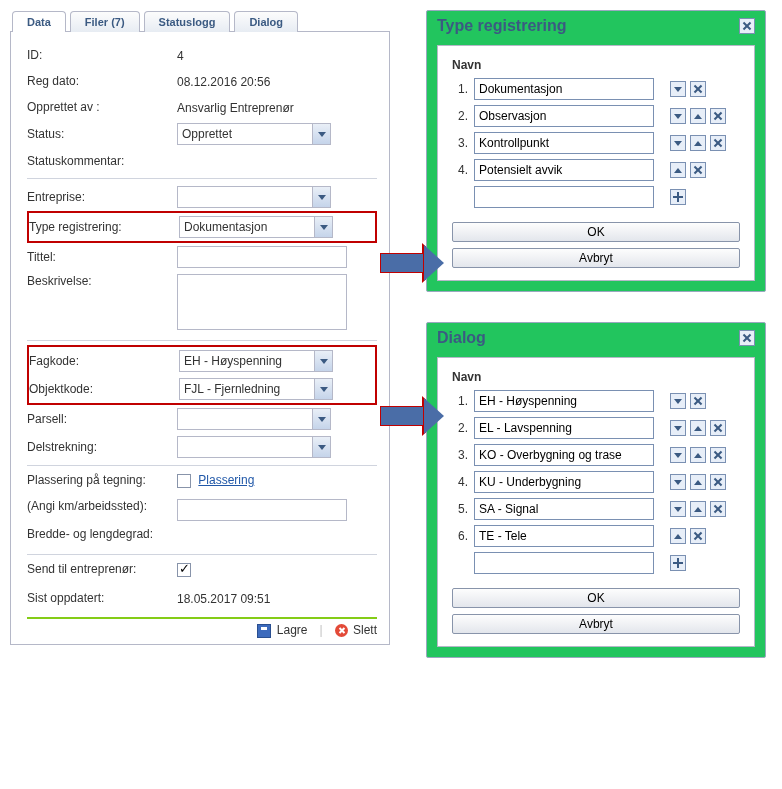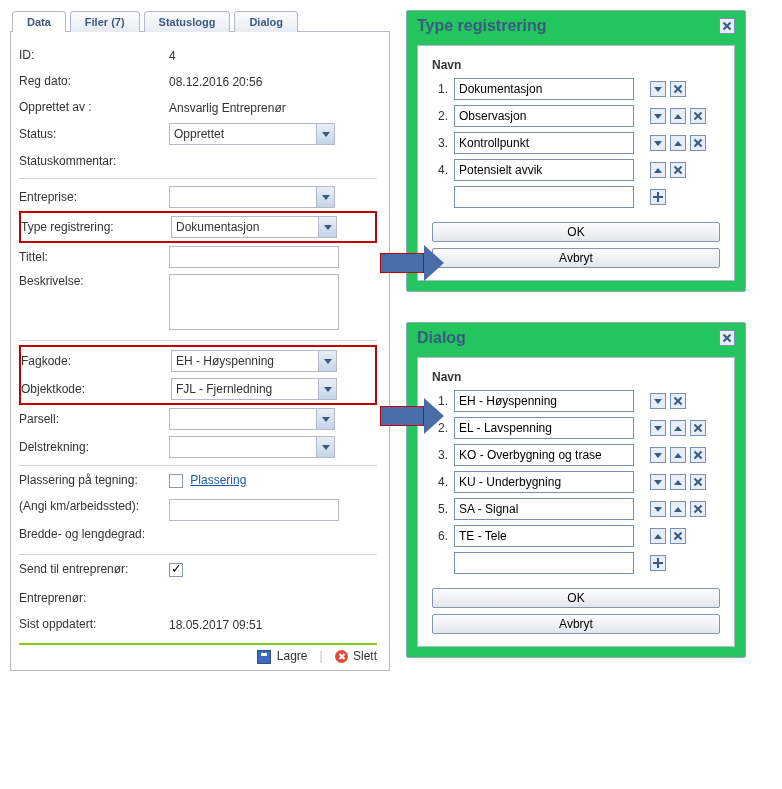--- a/index.html
+++ b/index.html
@@ -7,21 +7,21 @@
     margin: 0;
     padding: 10px;
     font-family: Verdana, Arial, sans-serif;
     font-size: 12px;
     color: #333;
     background: #fff;
     width: 782px;
   }
   .layout {
     display: flex;
-    gap: 16px;
+    gap: 36px;
   }
   .left-col { width: 380px; }
   .right-col {
     width: 340px;
     display: flex;
     flex-direction: column;
     gap: 30px;
   }
 
   
@@ -45,21 +45,21 @@
     font-size: 11px;
   }
   .tab.active {
     background: #fff;
     color: #3b5a82;
   }
 
   .tab-body {
     border: 1px solid #b5b8c8;
     border-top: none;
-    padding: 10px 12px 6px 8px;
+    padding: 10px 12px 6px 16px;
   }
 
   
   .row {
     display: flex;
     align-items: center;
     padding: 3px 0;
     min-height: 26px;
   }
   .row .lbl {
@@ -80,21 +80,21 @@
   .textarea {
     width: 170px;
     height: 56px;
     border: 1px solid #b5b8c8;
     padding: 2px 4px;
     resize: none;
     font-family: inherit;
     font-size: 12px;
   }
   .combo {
-    width: 166px;
+    width: 154px;
     height: 22px;
     border: 1px solid #b5b8c8;
     display: flex;
     align-items: stretch;
     background:#fff;
   }
   .combo .combo-text {
     flex:1;
     padding: 3px 4px 0 4px;
     font-size:12px;
@@ -408,24 +408,20 @@
       <div class="row" style="align-items:flex-start;">
         <div class="lbl">Bredde- og lengdegrad:</div>
         <div class="val"></div>
       </div>
       <hr class="divider">
       <div class="row" style="align-items:flex-start;">
         <div class="lbl">Send til entreprenør:</div>
         <div class="val"><span class="cb-placeholder cb-checked"></span></div>
       </div>
       <div class="row">
-        <div class="lbl">Entreprenør:</div>
-        <div class="val"></div>
-      </div>
-      <div class="row">
         <div class="lbl">Sist oppdatert:</div>
         <div class="val textval">18.05.2017 09:51</div>
       </div>
 
       <div class="toolbar">
         <span>
           <span class="save-icon"></span>
           <span>Lagre</span>
         </span>
         <span style="color:#c4c4c4;">|</span>

